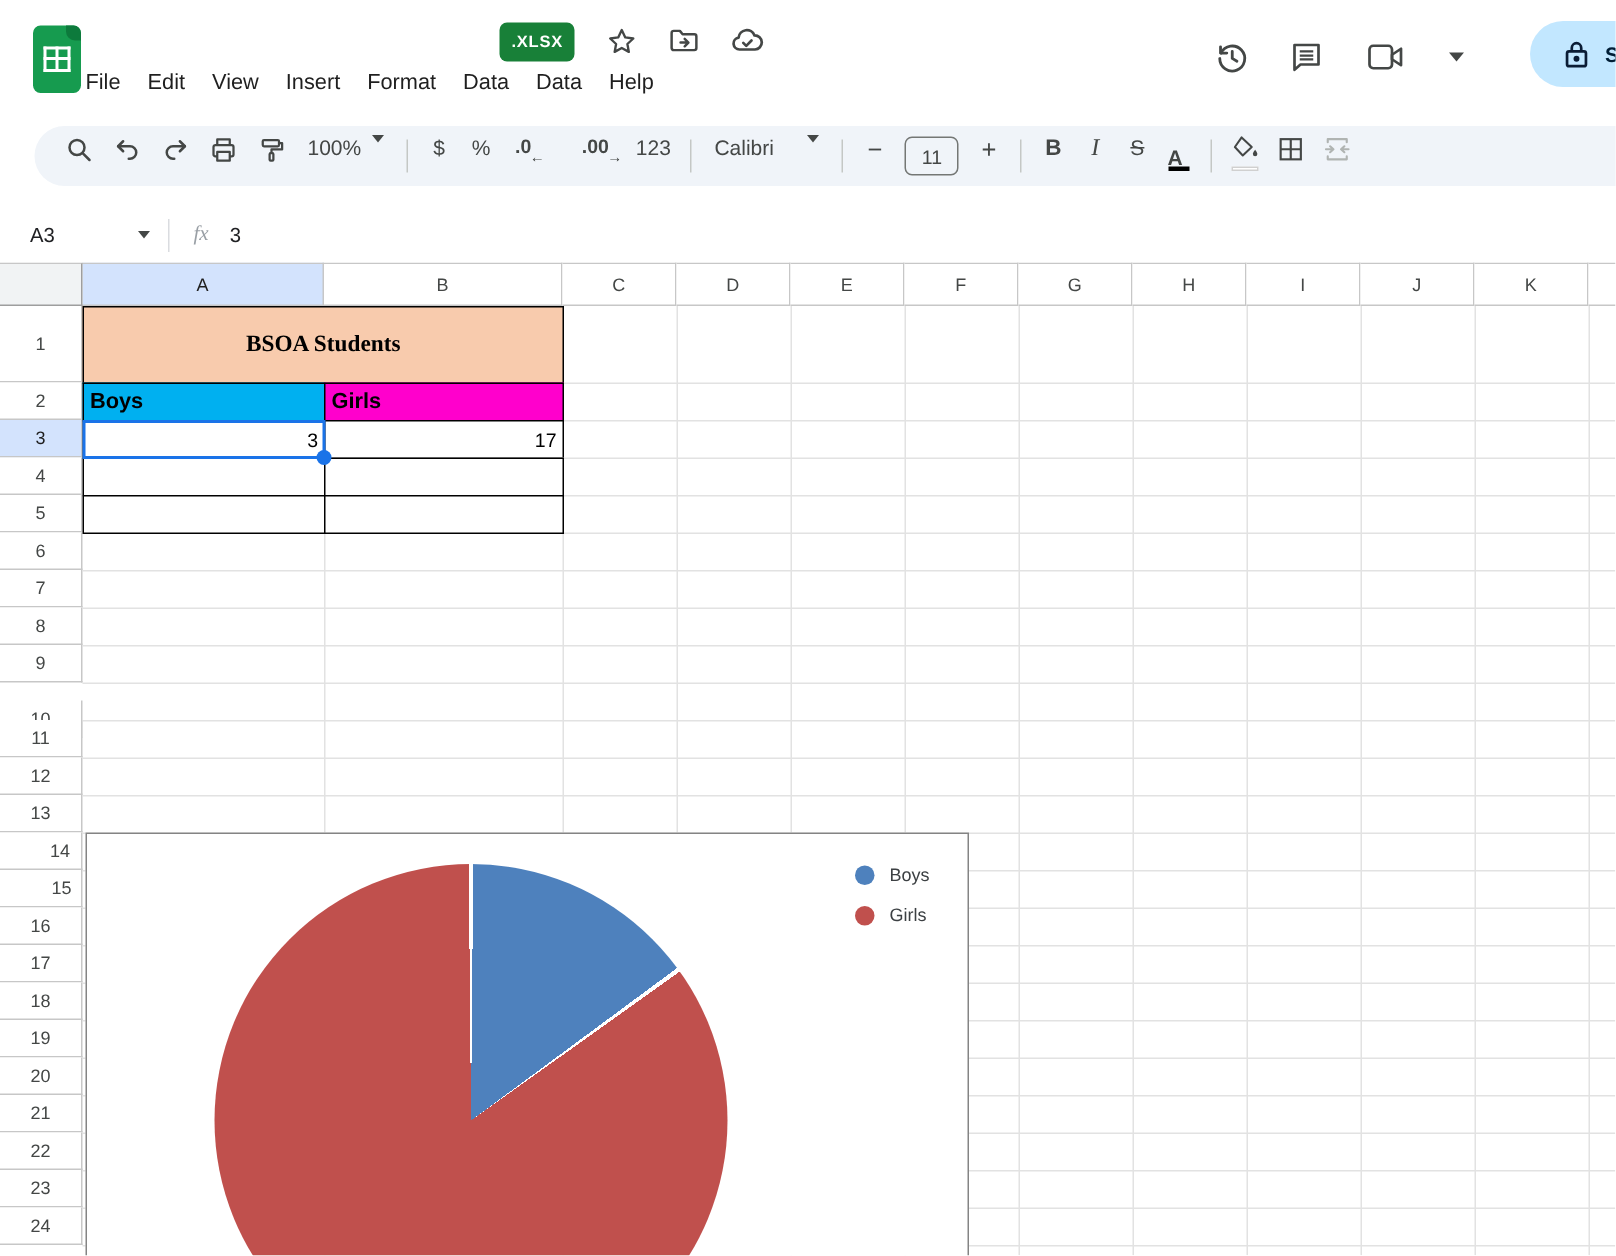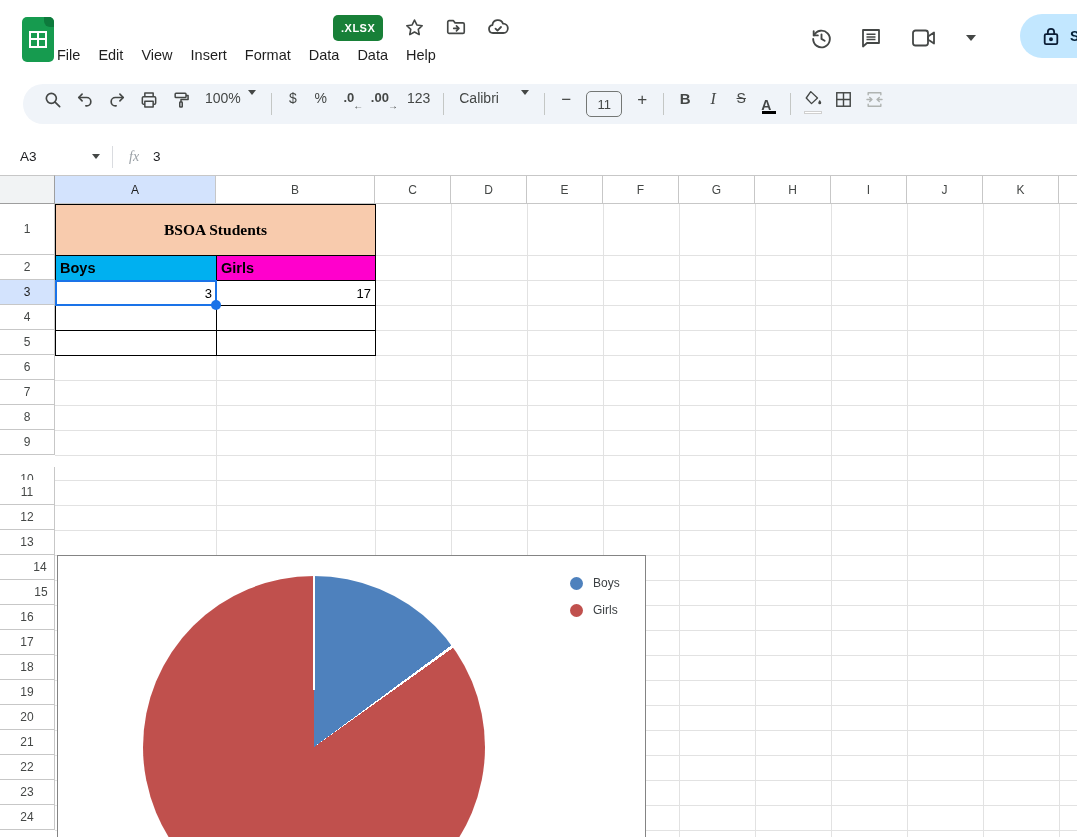--- a/index.html
+++ b/index.html
@@ -216,21 +216,21 @@
     <div class="tb zoom">
       <span>100%</span>
       <span class="caret" style="border-top-width:5px;border-left-width:4.5px;border-right-width:4.5px"></span>
     </div>
     <div class="tsep"></div>
     <div class="tb">$</div>
     <div class="tb">%</div>
     <div class="tb">
       <span class="dec"><span>.0</span><span class="mini">←</span></span>
     </div>
-    <div class="tb" style="margin-left:2px">
+    <div class="tb" style="margin-left:19px">
       <span class="dec"><span>.00</span><span class="mini">→</span></span>
     </div>
     <div class="tb" style="margin-left:6px">123</div>
     <div class="tsep"></div>
     <div class="tb fontname">
       <span>Calibri</span>
       <span class="caret" style="border-top-width:5px;border-left-width:4.5px;border-right-width:4.5px"></span>
     </div>
     <div class="tsep"></div>
     <div class="tb" style="font-size:17px">−</div>

